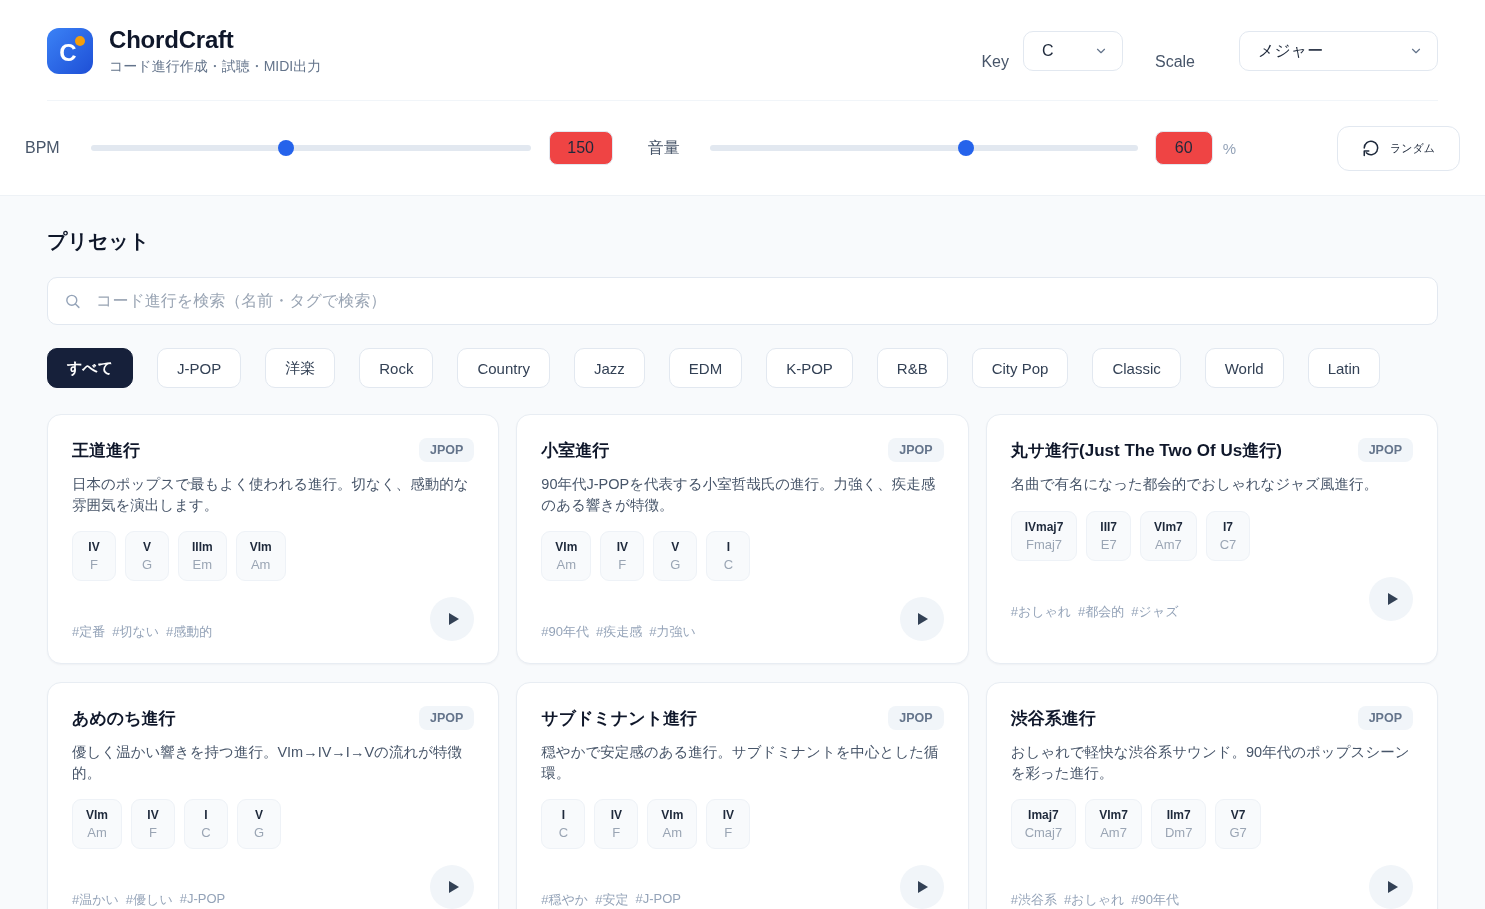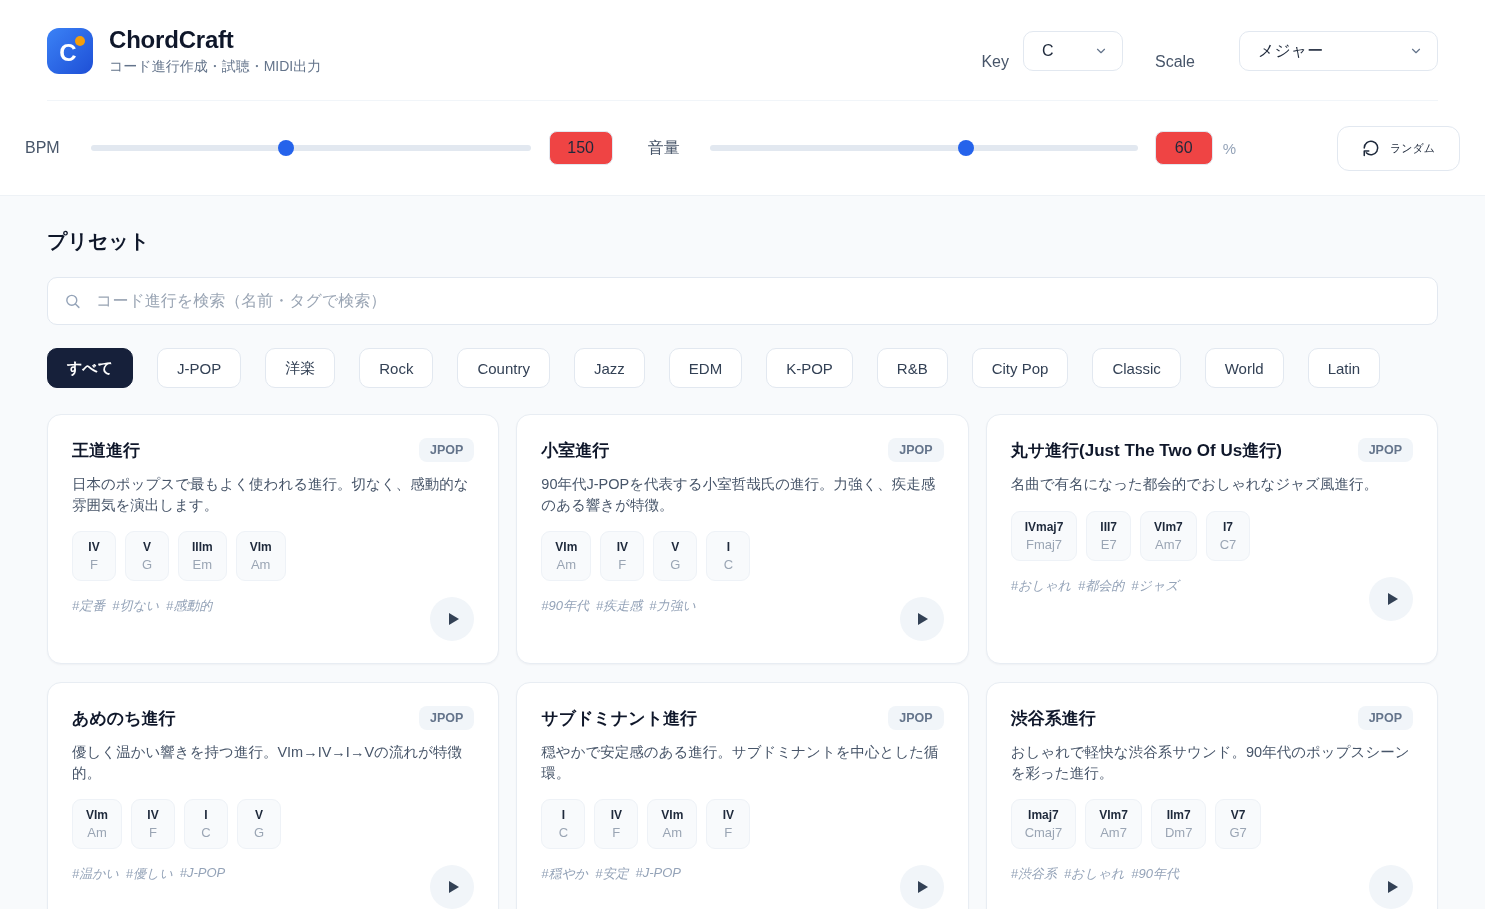--- a/index.html
+++ b/index.html
@@ -186,21 +186,21 @@
     background: #f8fafc;
     border: 1px solid #eef2f7;
     border-radius: 9px;
     padding: 8px 13px;
     text-align: center;
   }
   .chord .roman { font-size: 12px; font-weight: 700; color: #1e293b; }
   .chord .note { font-size: 13px; color: #9aa5b4; margin-top: 3px; }
   .card-foot {
     margin-top: 16px;
-    display: flex; align-items: flex-start; justify-content: space-between; font-style: italic;
+    display: flex; align-items: flex-end; justify-content: space-between;
   }
   .tags { display: flex; gap: 7px; font-size: 13px; color: #94a3b8; flex-wrap: wrap; }
   .play-btn {
     width: 44px; height: 44px; border-radius: 50%;
     background: #f1f5f9; border: none;
     display: flex; align-items: center; justify-content: center;
     cursor: pointer;
     flex: none;
   }
   .play-tri {

